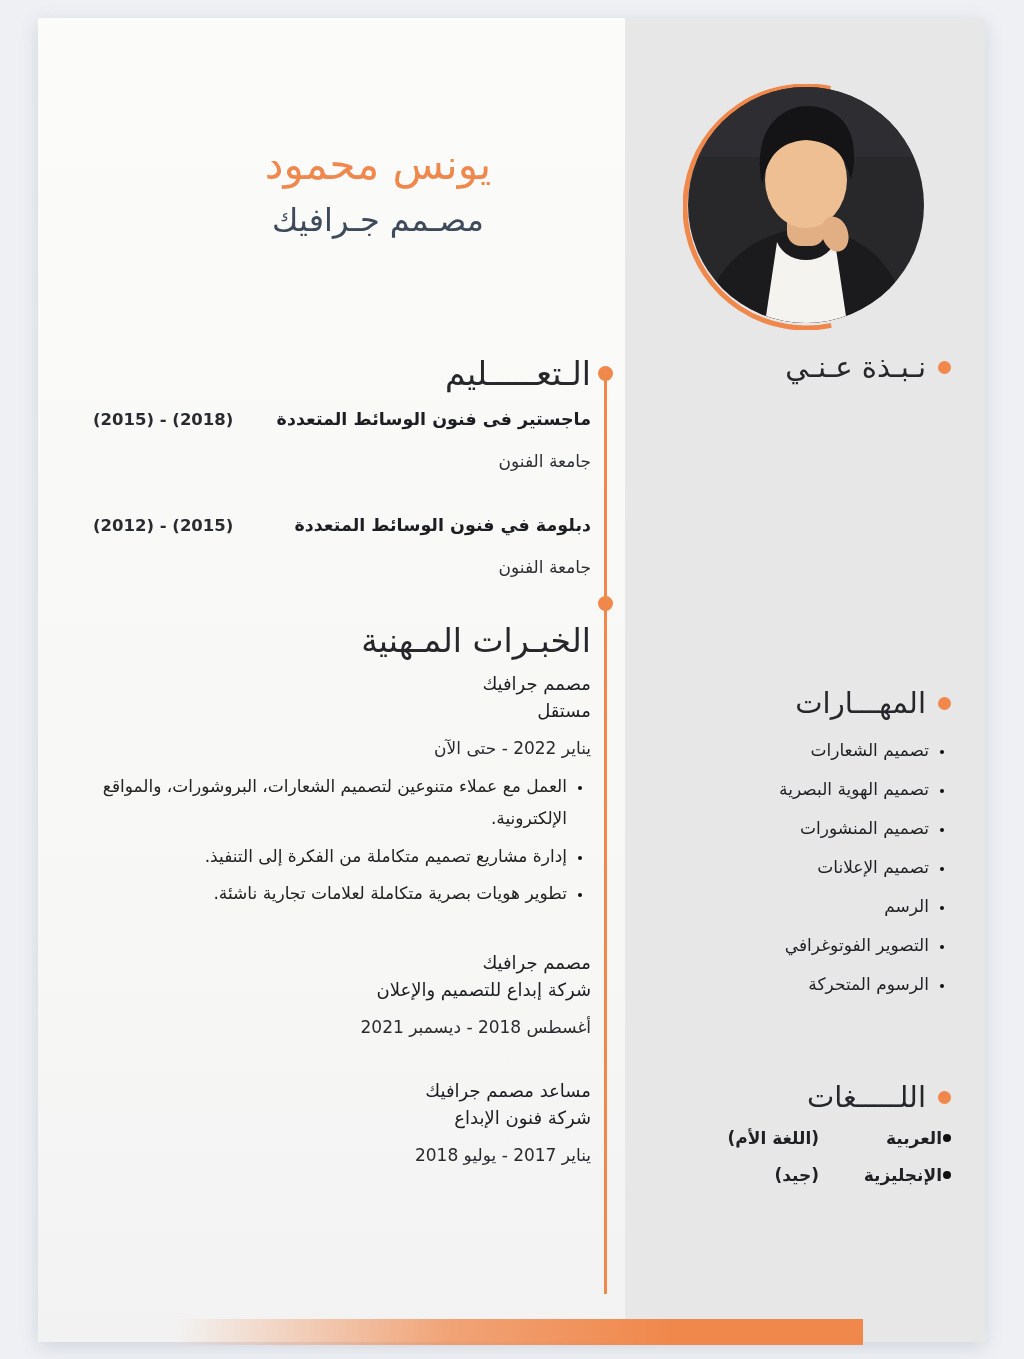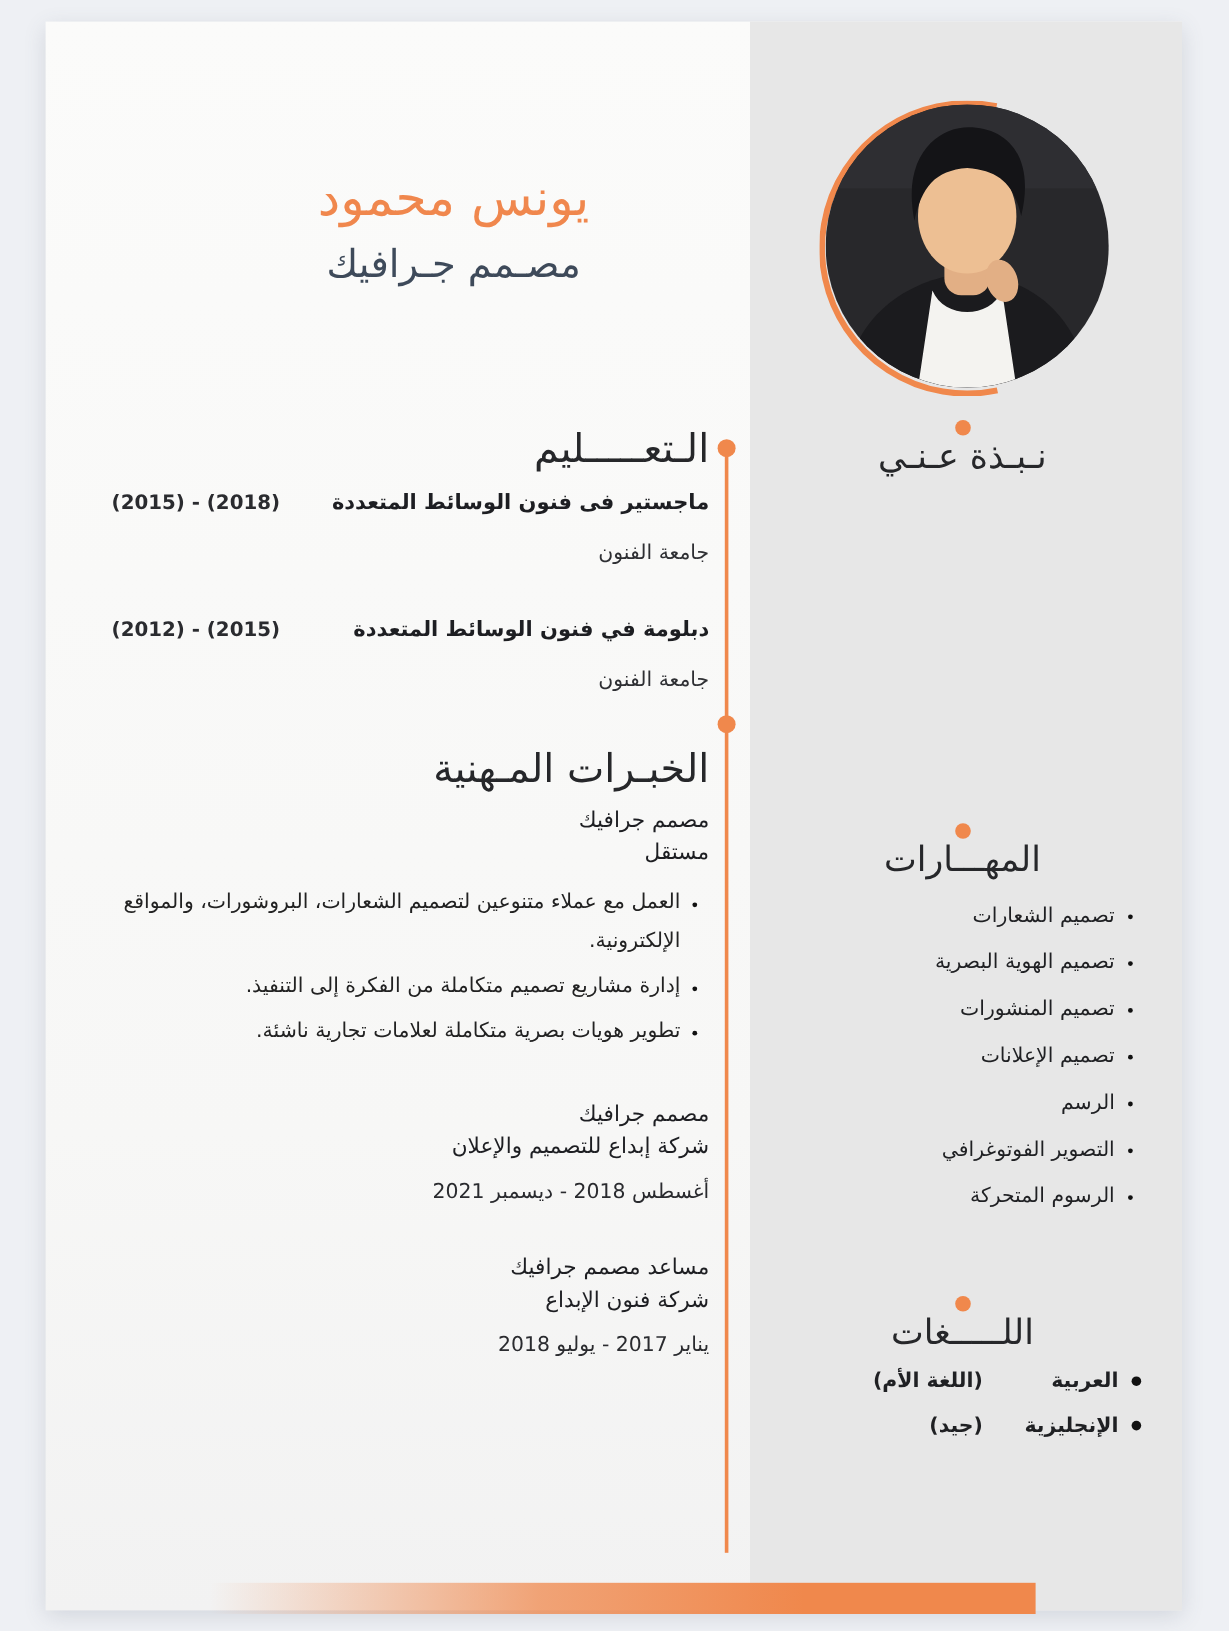--- a/index.html
+++ b/index.html
@@ -5,34 +5,34 @@
   html,body{margin:0;padding:0;width:1024px;height:1359px;overflow:hidden;
     background:#eef0f4;font-family:"DejaVu Sans",sans-serif;}
   .card{position:absolute;left:38px;top:18px;width:947px;height:1324px;
     background:linear-gradient(180deg,#fbfbfa 0%,#f7f7f6 70%,#f2f2f2 100%);
     box-shadow:0 5px 18px rgba(80,90,110,.18);}
   
   .sidebar{position:absolute;left:587px;top:0;width:360px;height:100%;
     background:#e7e7e7;}
   .photo-wrap{position:absolute;left:58px;top:66px;width:246px;height:246px;}
   .sb-section{position:absolute;right:34px;left:28px;direction:rtl;}
-  .sb-heading{display:flex;align-items:center;gap:0;margin:0 0 14px 0;flex-direction:column;}
+  .sb-heading{display:flex;align-items:center;gap:12px;margin:0 0 14px 0;}
   .sb-heading h2{margin:0;font-size:29px;font-weight:400;color:#26272a;}
   .dot{width:13px;height:13px;border-radius:50%;background:#f0884c;flex:0 0 auto;}
   .about{top:332px;}
   .about-text{margin:14px 0 0 0;font-size:16.5px;line-height:2.08;color:#2b2c2f;
     text-align:justify;}
   .skills{top:668px;}
   .skills ul{list-style:disc;margin:20px 0 0 0;padding:0 22px 0 0;}
   .skills li{font-size:17px;color:#1f2023;margin-bottom:19px;}
   .skills li::marker{color:#111;font-size:.8em;}
   .languages{top:1062px;}
   .lang-row{display:flex;align-items:center;margin-bottom:17px;font-size:17px;
     font-weight:700;color:#1f2023;}
-  .lang-name{width:132px;display:flex;align-items:center;gap:11px;}
+  .lang-name{width:132px;display:flex;align-items:center;gap:1px;}
   .mini-dot{width:8px;height:8px;border-radius:50%;background:#111;flex:0 0 auto;}
   
   .main{position:absolute;left:0;top:0;width:587px;height:100%;}
   .header{position:absolute;left:70px;top:122px;width:540px;text-align:center;}
   .header h1{margin:0;font-size:42px;font-weight:400;color:#f0874d;}
   .subtitle{margin-top:12px;font-size:32px;color:#3e4a5a;letter-spacing:1px;}
   .timeline-line{position:absolute;left:566px;top:356px;width:3px;height:920px;
     background:#f0884c;}
   .timeline-dot{position:absolute;left:560px;width:15px;height:15px;
     border-radius:50%;background:#f0884c;}
@@ -167,20 +167,21 @@
           <span class="edu-dates">(2012) - (2015)</span>
         </div>
         <div class="edu-school">جامعة الفنون</div>
       </div>
 
       <h2 class="main-heading exp">الخبـرات المـهنية</h2>
 
       <div class="job">
         <div class="job-title">مصمم جرافيك</div>
         <div class="job-company">مستقل</div>
+        <div class="job-period">يناير 2022 - حتى الآن</div>
         <ul>
           <li>العمل مع عملاء متنوعين لتصميم الشعارات، البروشورات، والمواقع الإلكترونية.</li>
           <li>إدارة مشاريع تصميم متكاملة من الفكرة إلى التنفيذ.</li>
           <li>تطوير هويات بصرية متكاملة لعلامات تجارية ناشئة.</li>
         </ul>
       </div>
 
       <div class="job">
         <div class="job-title">مصمم جرافيك</div>
         <div class="job-company">شركة إبداع للتصميم والإعلان</div>

